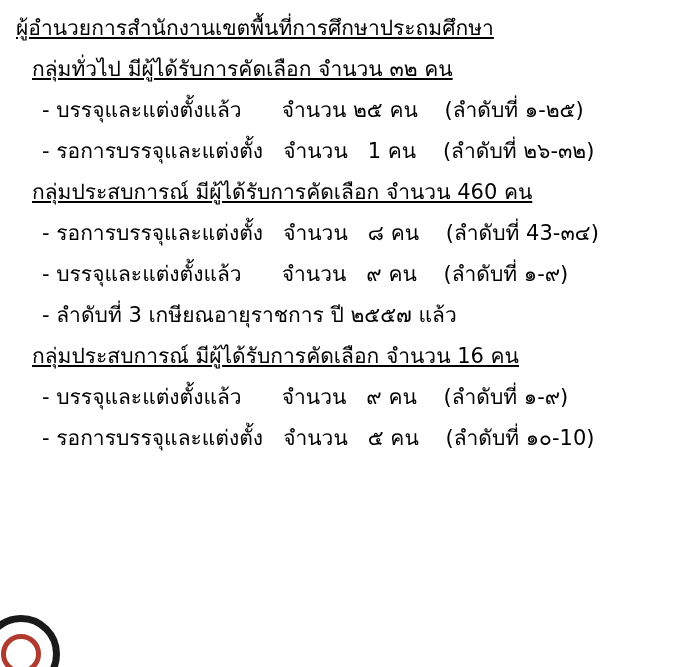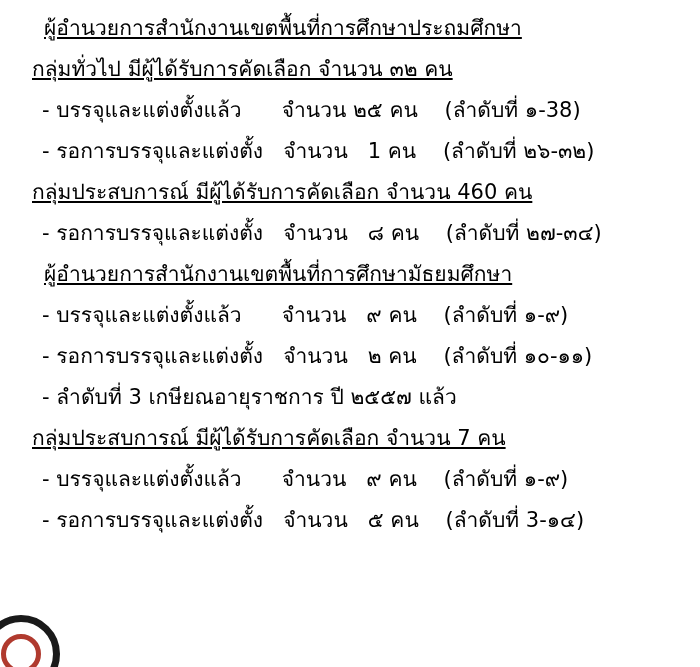--- a/index.html
+++ b/index.html
@@ -31,21 +31,21 @@
   .line {
     display: block;
     white-space: pre;
     color: #000000;
     font-size: 21px;
     line-height: 41px;
     height: 41px;
     letter-spacing: 0px;
   }
   .heading {
-    padding-left: 44px;
+    padding-left: 16px;
   }
   .heading .u {
     text-decoration: underline;
     text-underline-offset: 2px;
   }
   .group {
     padding-left: 32px;
   }
   .group .u {
     text-decoration: underline;
@@ -81,41 +81,39 @@
 </head>
 <body>
 
 <div id="page">
   <div class="doc-body">
 
     <div class="line heading"><span class="u">ผู้อำนวยการสำนักงานเขตพื้นที่การศึกษาประถมศึกษา</span></div>
 
     <div class="line group"><span class="u">กลุ่มทั่วไป มีผู้ได้รับการคัดเลือก จำนวน ๓๒ คน</span></div>
 
-    <div class="line item">- บรรจุและแต่งตั้งแล้ว      จำนวน ๒๕ คน    (ลำดับที่ ๑-38)</div>
+    <div class="line item">- บรรจุและแต่งตั้งแล้ว      จำนวน ๒๕ คน    (ลำดับที่ ๑-๒๕)</div>
 
     <div class="line item">- รอการบรรจุและแต่งตั้ง   จำนวน   1 คน    (ลำดับที่ ๒๖-๓๒)</div>
 
     <div class="line group"><span class="u">กลุ่มประสบการณ์ มีผู้ได้รับการคัดเลือก จำนวน 460 คน</span></div>
 
 
-    <div class="line item">- รอการบรรจุและแต่งตั้ง   จำนวน   ๘ คน    (ลำดับที่ ๒๗-๓๔)</div>
+    <div class="line item">- รอการบรรจุและแต่งตั้ง   จำนวน   ๘ คน    (ลำดับที่ 43-๓๔)</div>
 
-    <div class="line heading"><span class="u">ผู้อำนวยการสำนักงานเขตพื้นที่การศึกษามัธยมศึกษา</span></div>
 
 
     <div class="line item">- บรรจุและแต่งตั้งแล้ว      จำนวน   ๙ คน    (ลำดับที่ ๑-๙)</div>
 
-    <div class="line item">- รอการบรรจุและแต่งตั้ง   จำนวน   ๒ คน    (ลำดับที่ ๑๐-๑๑)</div>
 
     <div class="line item">- ลำดับที่ 3 เกษียณอายุราชการ ปี ๒๕๕๗ แล้ว</div>
 
-    <div class="line group"><span class="u">กลุ่มประสบการณ์ มีผู้ได้รับการคัดเลือก จำนวน 7 คน</span></div>
+    <div class="line group"><span class="u">กลุ่มประสบการณ์ มีผู้ได้รับการคัดเลือก จำนวน 16 คน</span></div>
 
     <div class="line item">- บรรจุและแต่งตั้งแล้ว      จำนวน   ๙ คน    (ลำดับที่ ๑-๙)</div>
 
-    <div class="line item">- รอการบรรจุและแต่งตั้ง   จำนวน   ๕ คน    (ลำดับที่ 3-๑๔)</div>
+    <div class="line item">- รอการบรรจุและแต่งตั้ง   จำนวน   ๕ คน    (ลำดับที่ ๑๐-10)</div>
 
   </div>
 
   <div class="corner-stamp"></div>
 
 </div>
 
 </body></html>

